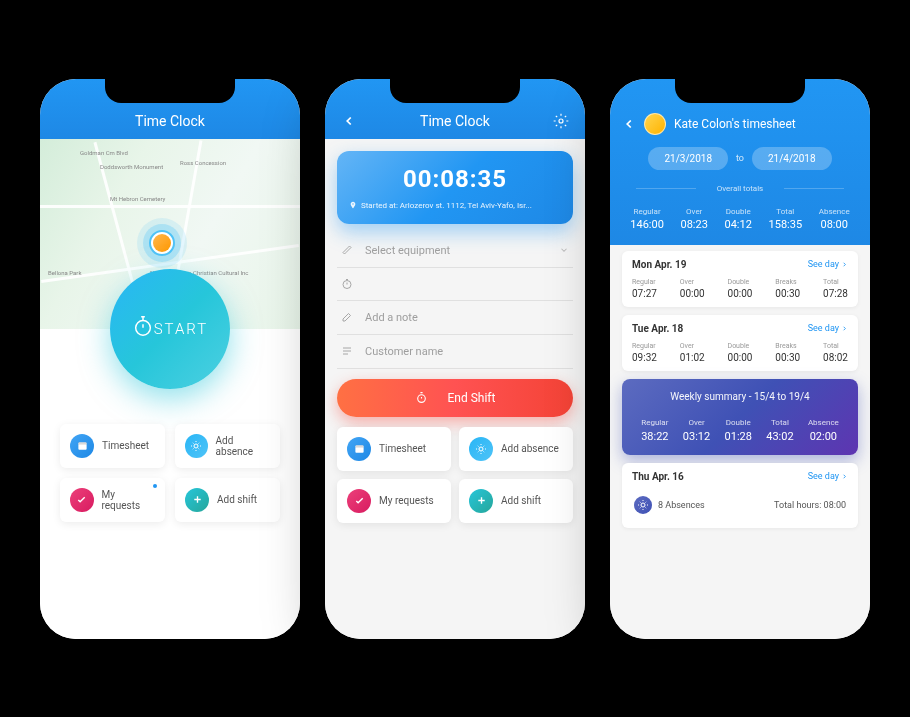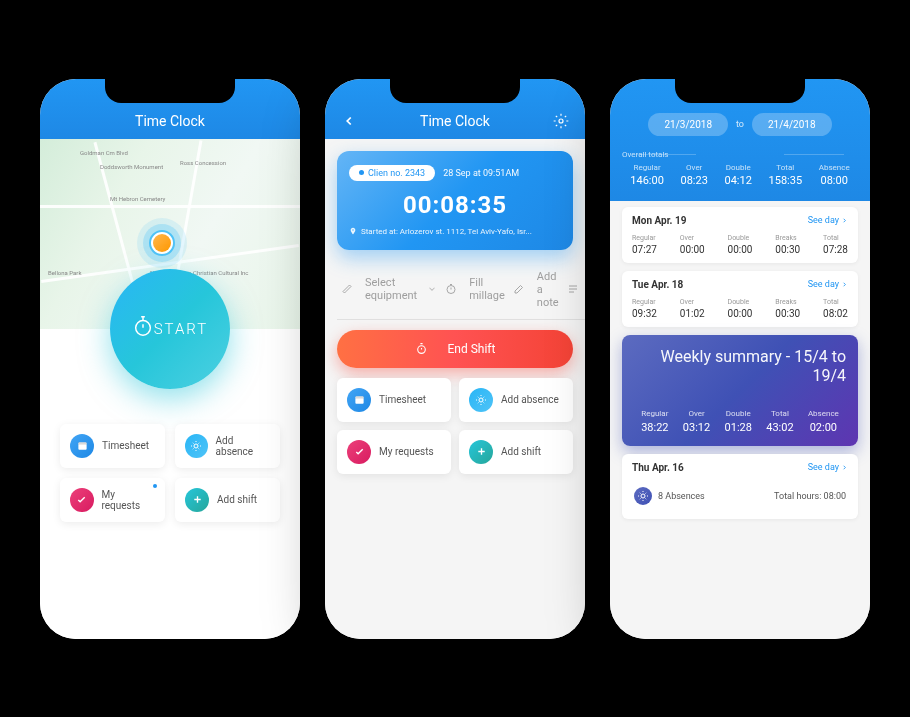--- a/index.html
+++ b/index.html
@@ -37,53 +37,53 @@
 .ic-teal{background:linear-gradient(135deg,#26c6da,#26a69a)}
 
 .p2-body{flex:1;background:#f5f5f5;padding:12px;display:flex;flex-direction:column;gap:10px;overflow:hidden}
 .timer-card{background:linear-gradient(135deg,#64b5f6,#2196f3,#1e88e5);border-radius:12px;padding:14px 12px;color:#fff;box-shadow:0 8px 20px rgba(33,150,243,.4)}
 .timer-top{display:flex;gap:8px;align-items:center;margin-bottom:10px}
 .chip{background:#fff;color:#2196f3;border-radius:12px;padding:3px 10px;font-size:9px;display:flex;align-items:center;gap:4px}
 .chip::before{content:'';width:5px;height:5px;background:#2196f3;border-radius:50%}
 .timer-date{font-size:9px;opacity:.95}
 .timer-time{font-size:24px;font-weight:700;letter-spacing:1px;text-align:center;margin-bottom:8px}
 .timer-loc{font-size:8px;opacity:.9;display:flex;align-items:center;gap:4px}
-.form-rows{display:flex;flex-direction:row}
+.form-rows{display:flex;flex-direction:column}
 .form-row{display:flex;align-items:center;gap:10px;padding:10px 4px;border-bottom:1px solid #e0e0e0;font-size:11px;color:#9e9e9e}
 .form-row .fic{width:14px;color:#bdbdbd;font-size:11px}
 .form-row .chev{color:#bdbdbd;font-size:10px}
 .form-row .txt{flex:1}
 .end-btn{background:linear-gradient(90deg,#ff7043,#ff5252,#f44336);color:#fff;border-radius:24px;padding:12px;text-align:center;font-size:12px;display:flex;align-items:center;justify-content:center;gap:20px;box-shadow:0 6px 16px rgba(244,67,54,.4)}
 .p2-tiles{display:grid;grid-template-columns:1fr 1fr;gap:8px}
 
 .p3-header{background:linear-gradient(180deg,#2196f3,#1e88e5);color:#fff;padding:34px 12px 14px}
 .p3-header-top{display:flex;align-items:center;gap:8px;font-size:12px;margin-bottom:12px}
 .p3-header-top .back{font-size:16px}
 .p3-avatar{width:22px;height:22px;border-radius:50%;background:linear-gradient(135deg,#ffd54f,#ffb300);border:1px solid rgba(255,255,255,.6)}
 .date-row{display:flex;align-items:center;gap:8px;justify-content:center;margin-bottom:14px}
 .date-pill{background:rgba(255,255,255,.25);border-radius:16px;padding:6px 16px;font-size:10px}
 .date-to{font-size:9px;opacity:.8}
-.totals-label{font-size:8px;opacity:.75;margin-bottom:4px;position:relative}
+.totals-label{text-align:center;font-size:8px;opacity:.75;margin-bottom:14px;position:relative}
 .totals-label::before,.totals-label::after{content:'';position:absolute;top:50%;width:60px;height:1px;background:rgba(255,255,255,.3)}
 .totals-label::before{left:14px}.totals-label::after{right:14px}
 .totals-row{display:flex;justify-content:space-around;text-align:center}
 .totals-row .col{font-size:8px}
 .totals-row .col .h{opacity:.75;margin-bottom:2px}
 .totals-row .col .v{font-size:11px;font-weight:400}
 .p3-body{flex:1;background:#f5f5f5;overflow-y:auto;padding:6px 12px}
 .day-card{background:#fff;border-radius:6px;margin-bottom:8px;box-shadow:0 1px 4px rgba(0,0,0,.06);padding:8px 10px}
 .day-head{display:flex;justify-content:space-between;align-items:center;margin-bottom:8px}
 .day-date{font-size:10px;color:#333;font-weight:700}
 .see-day{font-size:9px;color:#2196f3;display:flex;align-items:center;gap:2px}
 .day-stats{display:flex;justify-content:space-between;text-align:left}
 .day-stats .c{font-size:7px;color:#999}
 .day-stats .c .h{margin-bottom:2px}
 .day-stats .c .v{font-size:10px;color:#333}
 .week-card{background:linear-gradient(135deg,#5c6bc0,#3f51b5,#5e35b1);border-radius:8px;padding:12px;color:#fff;margin-bottom:8px;box-shadow:0 6px 16px rgba(63,81,181,.4)}
-.week-title{text-align:right;font-size:16px;margin-bottom:24px;opacity:.95}
+.week-title{text-align:center;font-size:10px;margin-bottom:16px;opacity:.95}
 .week-stats{display:flex;justify-content:space-around;text-align:center}
 .week-stats .c{font-size:8px}
 .week-stats .c .h{opacity:.8;margin-bottom:3px}
 .week-stats .c .v{font-size:11px}
 .abs-row{display:flex;justify-content:space-between;align-items:center;padding:6px 2px;font-size:9px;color:#555}
 .abs-row .l{display:flex;align-items:center;gap:6px}
 .abs-ic{width:18px;height:18px;border-radius:50%;background:linear-gradient(135deg,#5c6bc0,#3f51b5);display:flex;align-items:center;justify-content:center;color:#fff;font-size:9px}
 svg{display:block}
 </style>
 </head>
@@ -176,24 +176,20 @@
       <div class="title">Time Clock</div>
       <div class="right">
           <svg width="16" height="16" viewBox="0 0 24 24" fill="none" stroke="#fff" stroke-width="1.8">
             <circle cx="12" cy="12" r="3"></circle>
             <path d="M12 1v3m0 16v3M4.2 4.2l2.1 2.1m11.4 11.4l2.1 2.1M1 12h3m16 0h3M4.2 19.8l2.1-2.1m11.4-11.4l2.1-2.1"></path>
           </svg>
         </div>
     </div>
     <div class="p2-body">
       <div class="timer-card">
-        <div class="timer-top">
-          <span class="chip">Clien no. 2343</span>
-          <span class="timer-date">28 Sep at 09:51AM</span>
-        </div>
         <div class="timer-time">00:08:35</div>
         <div class="timer-loc">
           <span>
             <svg width="8" height="8" viewBox="0 0 24 24" fill="#fff">
                 <path d="M12 2C8 2 5 5 5 9c0 5 7 13 7 13s7-8 7-13c0-4-3-7-7-7zm0 9a2 2 0 110-4 2 2 0 010 4z"></path>
               </svg>
           </span>
           <span>Started at: Arlozerov st. 1112, Tel Aviv-Yafo, Isr...</span>
         </div>
       </div>
@@ -211,21 +207,20 @@
               </svg>
             </span>
           </div>
           <div class="form-row">
             <span class="fic">
               <svg width="12" height="12" viewBox="0 0 24 24" fill="none" stroke="#9e9e9e" stroke-width="1.8">
                 <circle cx="12" cy="13" r="8"></circle>
                 <path d="M12 9v4M10 3h4"></path>
               </svg>
             </span>
-            <span class="txt">Fill millage</span>
           </div>
           <div class="form-row">
             <span class="fic">
               <svg width="12" height="12" viewBox="0 0 24 24" fill="none" stroke="#9e9e9e" stroke-width="1.8">
                 <path d="M4 20h4L19 9l-4-4L4 16v4z"></path>
               </svg>
             </span>
             <span class="txt">Add a note</span>
           </div>
           <div class="form-row">
@@ -283,20 +278,29 @@
           </div>
         </div>
     </div>
   </div>
 </div>
 
 <div class="phone">
   <div class="notch"></div>
   <div class="screen">
     <div class="p3-header">
+      <div class="p3-header-top">
+        <span class="back">
+            <svg width="14" height="14" viewBox="0 0 24 24" fill="none" stroke="#fff" stroke-width="3">
+              <path d="M15 18l-6-6 6-6"></path>
+            </svg>
+          </span>
+        <span class="p3-avatar"></span>
+        <span>Kate Colon's timesheet</span>
+      </div>
       <div class="date-row">
         <span class="date-pill">21/3/2018</span>
         <span class="date-to">to</span>
         <span class="date-pill">21/4/2018</span>
       </div>
       <div class="totals-label">Overall totals</div>
       <div class="totals-row" id="p3totals">
           <div class="col">
             <div class="h">Regular</div>
             <div class="v">146:00</div>

